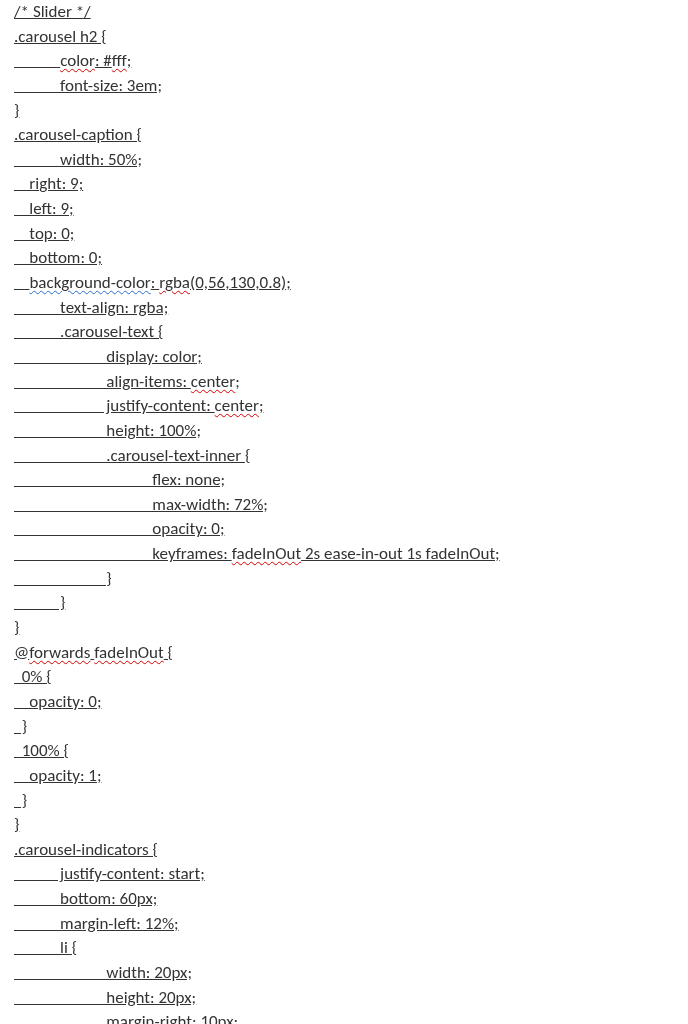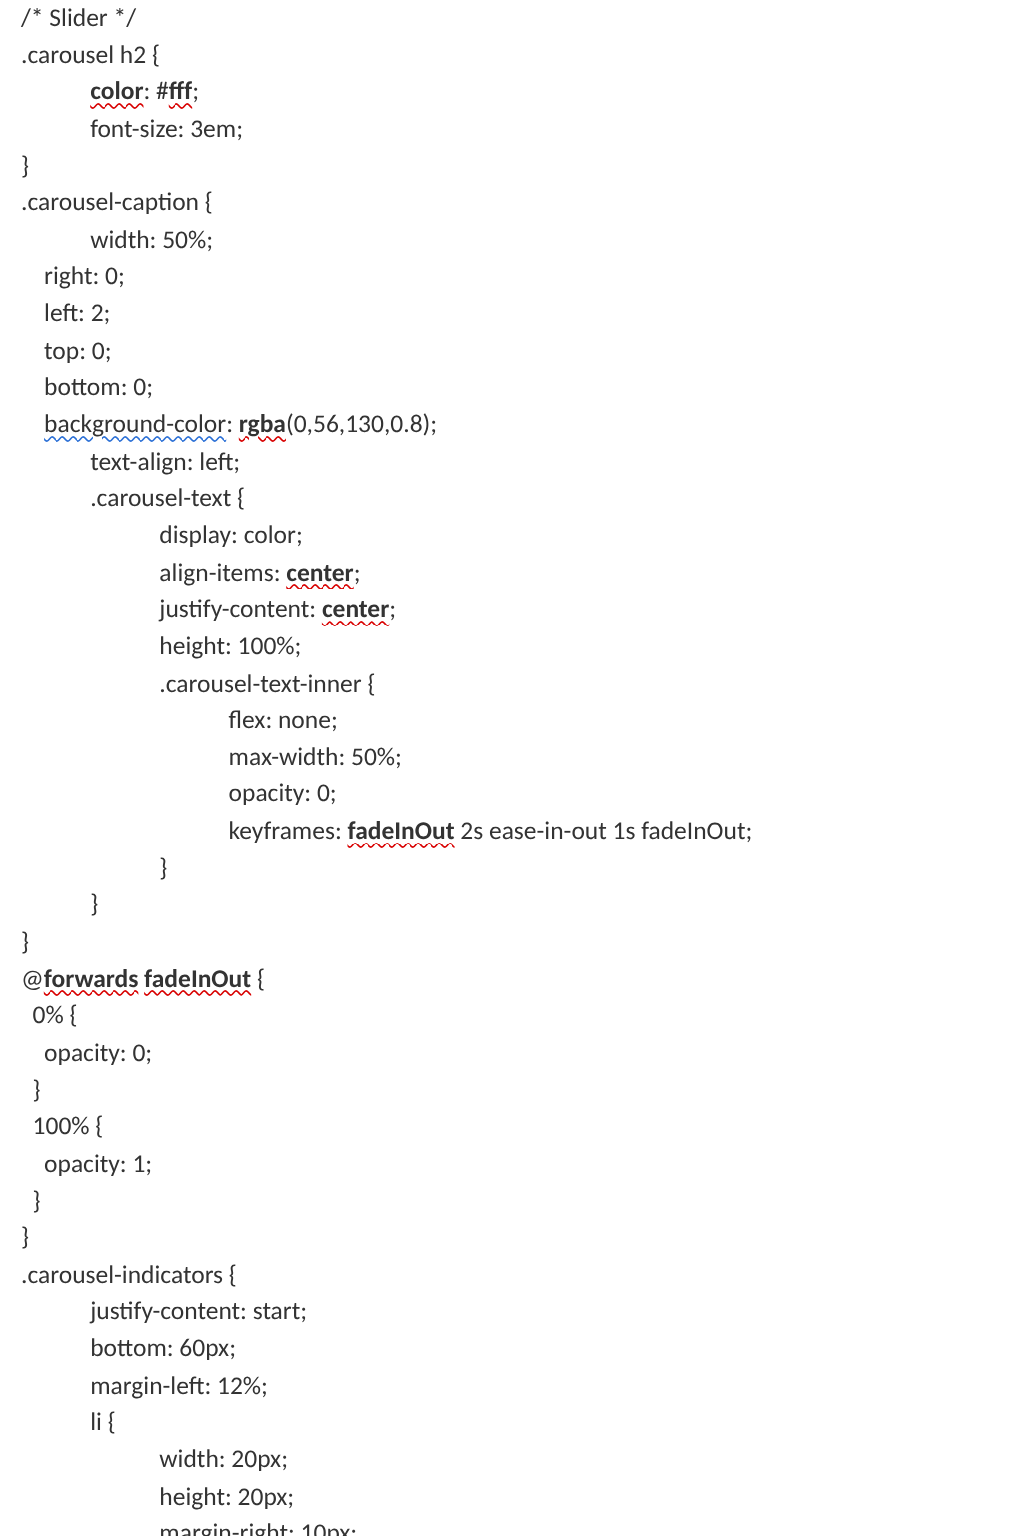--- a/index.html
+++ b/index.html
@@ -8,61 +8,60 @@
     font-family: Calibri, "Segoe UI", Arial, sans-serif;
     font-size: 17px;
     line-height: 1.45;
     color: #333;
     background: #fff;
     width: 660px;
   }
   .doc {
     white-space: pre;
   }
-  .tok { display:inline; }
+  .tok { display:inline;text-decoration:underline; }
   .err-red {
     text-decoration-line: underline;
     text-decoration-style: wavy;
     text-decoration-color: #d80000;
     text-decoration-thickness: 1px;
     text-underline-offset: 2px;
-    font-weight: bold;
   }
   .err-blue {
     text-decoration-line: underline;
     text-decoration-style: wavy;
     text-decoration-color: #2a6fd6;
     text-decoration-thickness: 1px;
     text-underline-offset: 2px;
   }
 </style>
 </head>
 <body>
 
 <div class="doc"><span class="tok">/* Slider */</span>
 <span class="tok">.carousel h2 {</span>
 <span class="tok">            </span><span class="tok err-red">color</span><span class="tok">: #</span><span class="tok err-red">fff</span><span class="tok">;</span>
 <span class="tok">            font-size: 3em;</span>
 <span class="tok">}</span>
 <span class="tok">.carousel-caption {</span>
 <span class="tok">            width: 50%;</span>
-<span class="tok">    right: 0;</span>
-<span class="tok">    left: 2;</span>
+<span class="tok">    right: 9;</span>
+<span class="tok">    left: 9;</span>
 <span class="tok">    top: 0;</span>
 <span class="tok">    bottom: 0;</span>
 <span class="tok">    </span><span class="tok err-blue">background-color</span><span class="tok">: </span><span class="tok err-red">rgba</span><span class="tok">(0,56,130,0.8);</span>
-<span class="tok">            text-align: left;</span>
+<span class="tok">            text-align: rgba;</span>
 <span class="tok">            .carousel-text {</span>
 <span class="tok">                        display: color;</span>
 <span class="tok">                        align-items: </span><span class="tok err-red">center</span><span class="tok">;</span>
 <span class="tok">                        justify-content: </span><span class="tok err-red">center</span><span class="tok">;</span>
 <span class="tok">                        height: 100%;</span>
 <span class="tok">                        .carousel-text-inner {</span>
 <span class="tok">                                    flex: none;</span>
-<span class="tok">                                    max-width: 50%;</span>
+<span class="tok">                                    max-width: 72%;</span>
 <span class="tok">                                    opacity: 0;</span>
 <span class="tok">                                    keyframes: </span><span class="tok err-red">fadeInOut</span><span class="tok"> 2s ease-in-out 1s fadeInOut;</span>
 <span class="tok">                        }</span>
 <span class="tok">            }</span>
 <span class="tok">}</span>
 <span class="tok">@</span><span class="tok err-red">forwards</span><span class="tok"> </span><span class="tok err-red">fadeInOut</span><span class="tok"> {</span>
 <span class="tok">  0% {</span>
 <span class="tok">    opacity: 0;</span>
 <span class="tok">  }</span>
 <span class="tok">  100% {</span>

